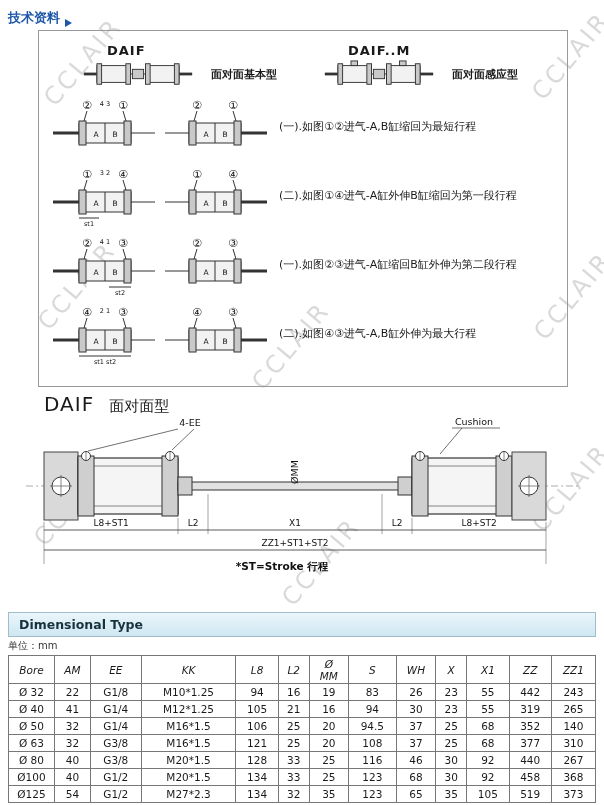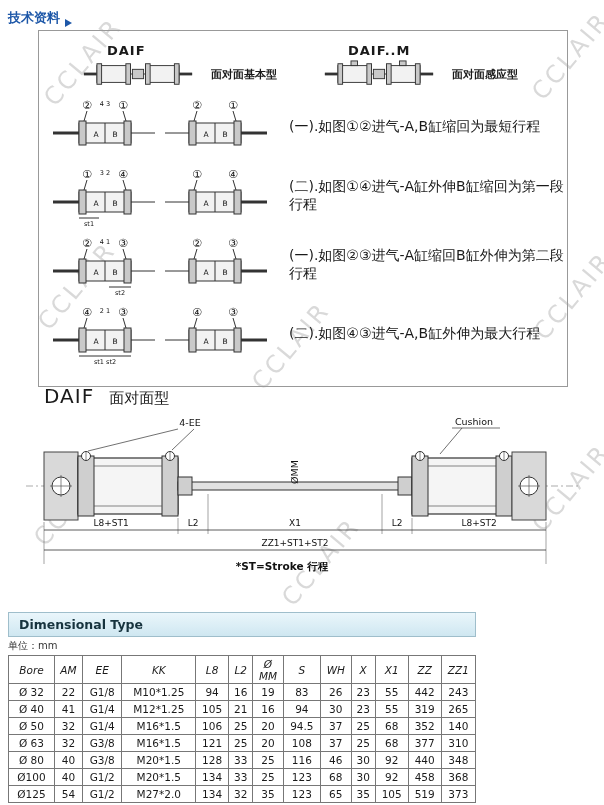--- a/index.html
+++ b/index.html
@@ -27,52 +27,52 @@
   .model { width:50%; }
   .model-name { font-size:13px; font-weight:bold; margin:0 0 2px 28px; letter-spacing:1px; }
   .model-line { display:flex; align-items:center; }
   .model-icon { width:118px; height:28px; }
   .model-type { font-size:11px; font-weight:bold; margin-left:14px; }
 
   .ops { padding:4px 0 0 12px; }
   .op-row { display:flex; align-items:center; height:69px; }
   .schem { width:106px; height:62px; flex:0 0 auto; }
   .schem + .schem { margin-left:6px; }
-  .op-desc { font-size:14px; margin-left:20px; line-height:1.25; }
+  .op-desc { font-size:11px; margin-left:10px; line-height:1.25; }
 
   
   .sl { stroke:#333; stroke-width:1; fill:none; }
   .rod { stroke:#333; stroke-width:3; fill:none; }
   .sb { fill:#f2f2f2; stroke:#333; stroke-width:1; }
   .sc { fill:#c9c9c9; stroke:#333; stroke-width:1; }
   .st10 { font-size:11px; fill:#111; }
   .st7 { font-size:7.5px; fill:#111; text-anchor:middle; }
   .st6 { font-size:6.5px; fill:#111; }
 
   
-  .drawing-heading { left:44px; top:384px; }
+  .drawing-heading { left:44px; top:392px; }
   .dh-model { font-size:20px; letter-spacing:1px; }
   .dh-type { font-size:15px; margin-left:10px; }
   .main-drawing { left:22px; top:414px; width:560px; height:184px; }
   .cl { stroke:#888; stroke-width:0.7; stroke-dasharray:7 3 2 3; fill:none; }
   .gb { fill:#d9d9d9; stroke:#444; stroke-width:1; }
   .cb { fill:#f5f5f5; stroke:#333; stroke-width:1.2; }
   .cap { fill:#cfcfcf; stroke:#333; stroke-width:1; }
   .rodr { fill:#e2e2e2; stroke:#333; stroke-width:1; }
   .tl { stroke:#555; stroke-width:0.7; fill:none; }
   .pc { fill:#ffffff; stroke:#333; stroke-width:1; }
   .ll { stroke:#333; stroke-width:0.7; fill:none; }
   .el { stroke:#666; stroke-width:0.6; fill:none; }
   .dml { stroke:#333; stroke-width:0.8; fill:none; }
   .dt { font-size:9.5px; fill:#111; }
   .dl { font-size:9px; fill:#111; text-anchor:middle; }
   .dtn { font-size:10.5px; font-weight:bold; fill:#111; text-anchor:middle; }
 
   
-  .table-section { left:8px; top:612px; width:468px; }
+  .table-section { left:8px; top:612px; width:588px; }
   .table-title-bar { background:linear-gradient(#eaf6fb,#cfe7f1); border:1px solid #9fbecb;
     padding:4px 10px; font-size:12.5px; font-weight:bold; color:#17333e; }
   .unit-note { text-align:left; font-size:10px; color:#333; margin:2px 2px 2px 0; }
   .dim-table { width:100%; border-collapse:collapse; }
   .dim-table th, .dim-table td { border:1px solid #777; font-size:10.5px; text-align:center;
     padding:1px 2px; white-space:pre-line; }
   .dim-table th { font-weight:normal; height:28px; vertical-align:middle;font-style:italic; }
   .dim-table td { height:17px; }
   .dim-table td:first-child { width:46px; }
 </style>
@@ -445,42 +445,42 @@
           <td>G3/8</td>
           <td>M20*1.5</td>
           <td>128</td>
           <td>33</td>
           <td>25</td>
           <td>116</td>
           <td>46</td>
           <td>30</td>
           <td>92</td>
           <td>440</td>
-          <td>348</td>
+          <td>267</td>
         </tr>
         <tr>
           <td>Ø100</td>
           <td>40</td>
           <td>G1/2</td>
           <td>M20*1.5</td>
           <td>134</td>
           <td>33</td>
           <td>25</td>
           <td>123</td>
           <td>68</td>
           <td>30</td>
           <td>92</td>
           <td>458</td>
           <td>368</td>
         </tr>
         <tr>
           <td>Ø125</td>
           <td>54</td>
           <td>G1/2</td>
-          <td>M27*2.0</td>
+          <td>M27*2.3</td>
           <td>134</td>
           <td>32</td>
           <td>35</td>
           <td>123</td>
           <td>65</td>
           <td>35</td>
           <td>105</td>
           <td>519</td>
           <td>373</td>
         </tr>

